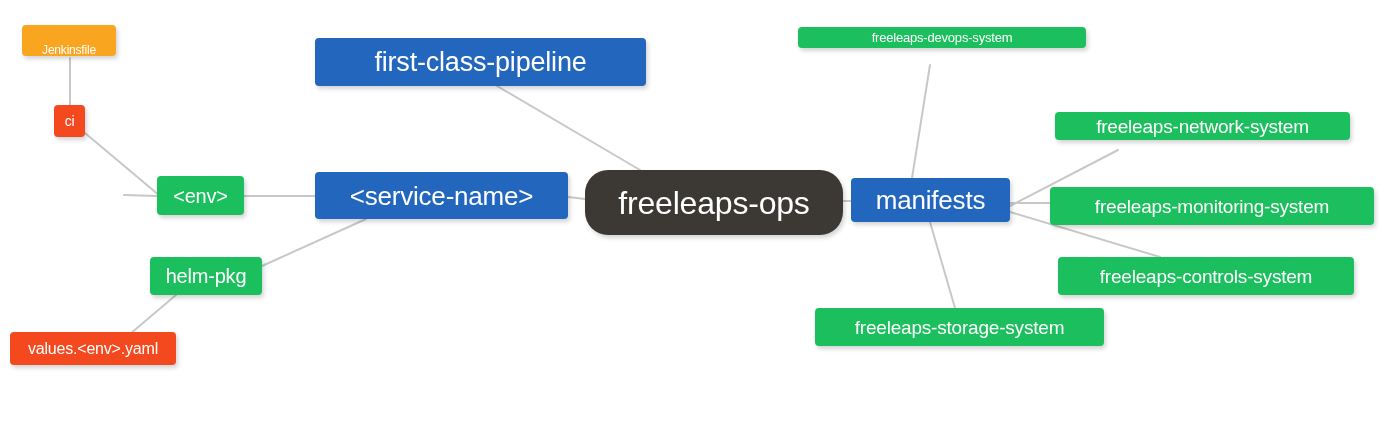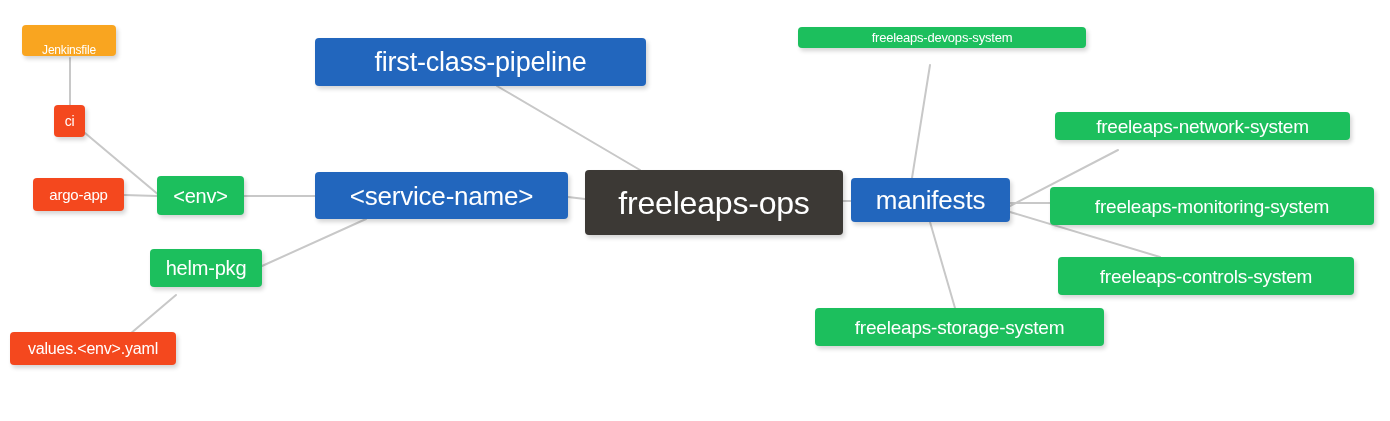--- a/index.html
+++ b/index.html
@@ -73,39 +73,36 @@
       <line x1="1010" y1="203" x2="1050" y2="203" stroke="#c8c8c8" stroke-width="2" stroke-linecap="round"></line>
       <line x1="1010" y1="212" x2="1160" y2="257" stroke="#c8c8c8" stroke-width="2" stroke-linecap="round"></line>
       <line x1="930" y1="222" x2="955" y2="308" stroke="#c8c8c8" stroke-width="2" stroke-linecap="round"></line>
     </svg>
 <div class="node c-orange" style="left: 22px; top: 25px; width: 94px; height: 31px; font-size: 12px; align-items: flex-end;">
       <span class="node-label">Jenkinsfile</span>
     </div>
     <div class="node c-red" style="left: 54px; top: 105px; width: 31px; height: 32px; font-size: 14px; justify-content: center;">
       <span class="node-label">ci</span>
     </div>
-    <div class="node c-red" style="left: 33px; top: 178px; width: 91px; height: 33px; font-size: 15px;">
-      <span class="node-label">argo-app</span>
-    </div>
     <div class="node c-green" style="left: 157px; top: 176px; width: 87px; height: 39px; font-size: 20px;">
       <span class="node-label">&lt;env&gt;</span>
     </div>
-    <div class="node c-green" style="left: 150px; top: 249px; width: 112px; height: 38px; font-size: 20px;">
+    <div class="node c-green" style="left: 150px; top: 257px; width: 112px; height: 38px; font-size: 20px;">
       <span class="node-label">helm-pkg</span>
     </div>
     <div class="node c-red" style="left: 10px; top: 332px; width: 166px; height: 33px; font-size: 16px;">
       <span class="node-label">values.&lt;env&gt;.yaml</span>
     </div>
     <div class="node c-blue" style="left: 315px; top: 38px; width: 331px; height: 48px; font-size: 27px;">
       <span class="node-label">first-class-pipeline</span>
     </div>
     <div class="node c-blue" style="left: 315px; top: 172px; width: 253px; height: 47px; font-size: 26px;">
       <span class="node-label">&lt;service-name&gt;</span>
     </div>
-    <div class="node c-dark" style="left: 585px; top: 170px; width: 258px; height: 65px; font-size: 32px;">
+    <div class="node c-dark" style="left: 585px; top: 170px; width: 258px; height: 65px; font-size: 32px; border-radius: 23px;">
       <span class="node-label">freeleaps-ops</span>
     </div>
     <div class="node c-blue" style="left: 851px; top: 178px; width: 159px; height: 44px; font-size: 26px;">
       <span class="node-label">manifests</span>
     </div>
     <div class="node c-green" style="left: 798px; top: 27px; width: 288px; height: 21px; font-size: 13px;">
       <span class="node-label">freeleaps-devops-system</span>
     </div>
     <div class="node c-green" style="left: 1055px; top: 112px; width: 295px; height: 28px; font-size: 19px;">
       <span class="node-label">freeleaps-network-system</span>

